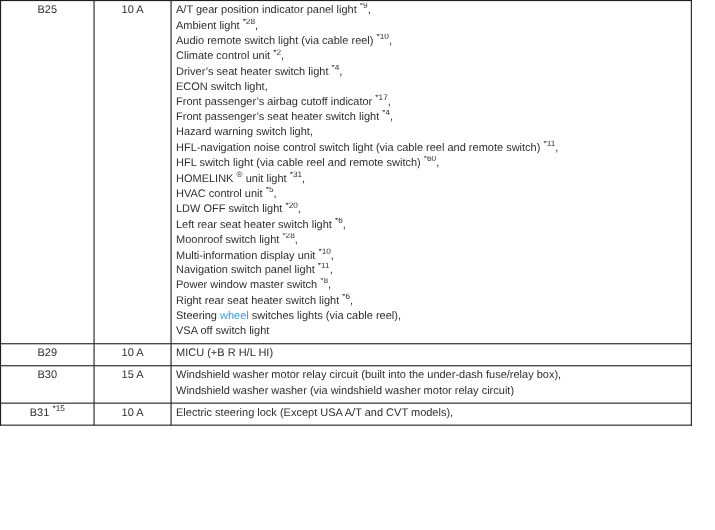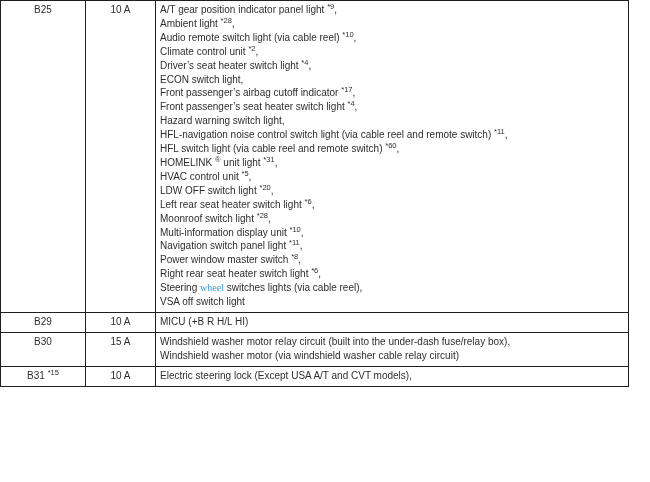--- a/index.html
+++ b/index.html
@@ -32,21 +32,20 @@
   .circuit-line { white-space: nowrap; overflow: hidden; }
   sup {
     font-size: 7.5px;
     line-height: 0;
     vertical-align: super;
   }
   a.link {
     color: var(--link, #3a9ccf);
     text-decoration: none;
     cursor: pointer;
-    font-family: Liberation Serif, serif;
   }
 </style>
 </head>
 <body>
 
 <div class="page">
   <table class="fuse-table">
     <colgroup>
       <col class="c1">
       <col class="c2">
@@ -86,21 +85,21 @@
           <td class="col-amps">10 A</td>
           <td class="col-circuits">
             <div class="circuit-line">MICU (+B R H/L HI)</div>
           </td>
         </tr>
         <tr>
           <td class="col-fuse">B30</td>
           <td class="col-amps">15 A</td>
           <td class="col-circuits">
             <div class="circuit-line">Windshield washer motor relay circuit (built into the under-dash fuse/relay box),</div>
-            <div class="circuit-line">Windshield washer motor (via windshield washer cable relay circuit)</div>
+            <div class="circuit-line">Windshield washer washer (via windshield washer motor relay circuit)</div>
           </td>
         </tr>
         <tr>
           <td class="col-fuse">B31 <sup>*15</sup></td>
           <td class="col-amps">10 A</td>
           <td class="col-circuits">
             <div class="circuit-line">Electric steering lock (Except USA A/T and CVT models),</div>
           </td>
         </tr>
       </tbody>

